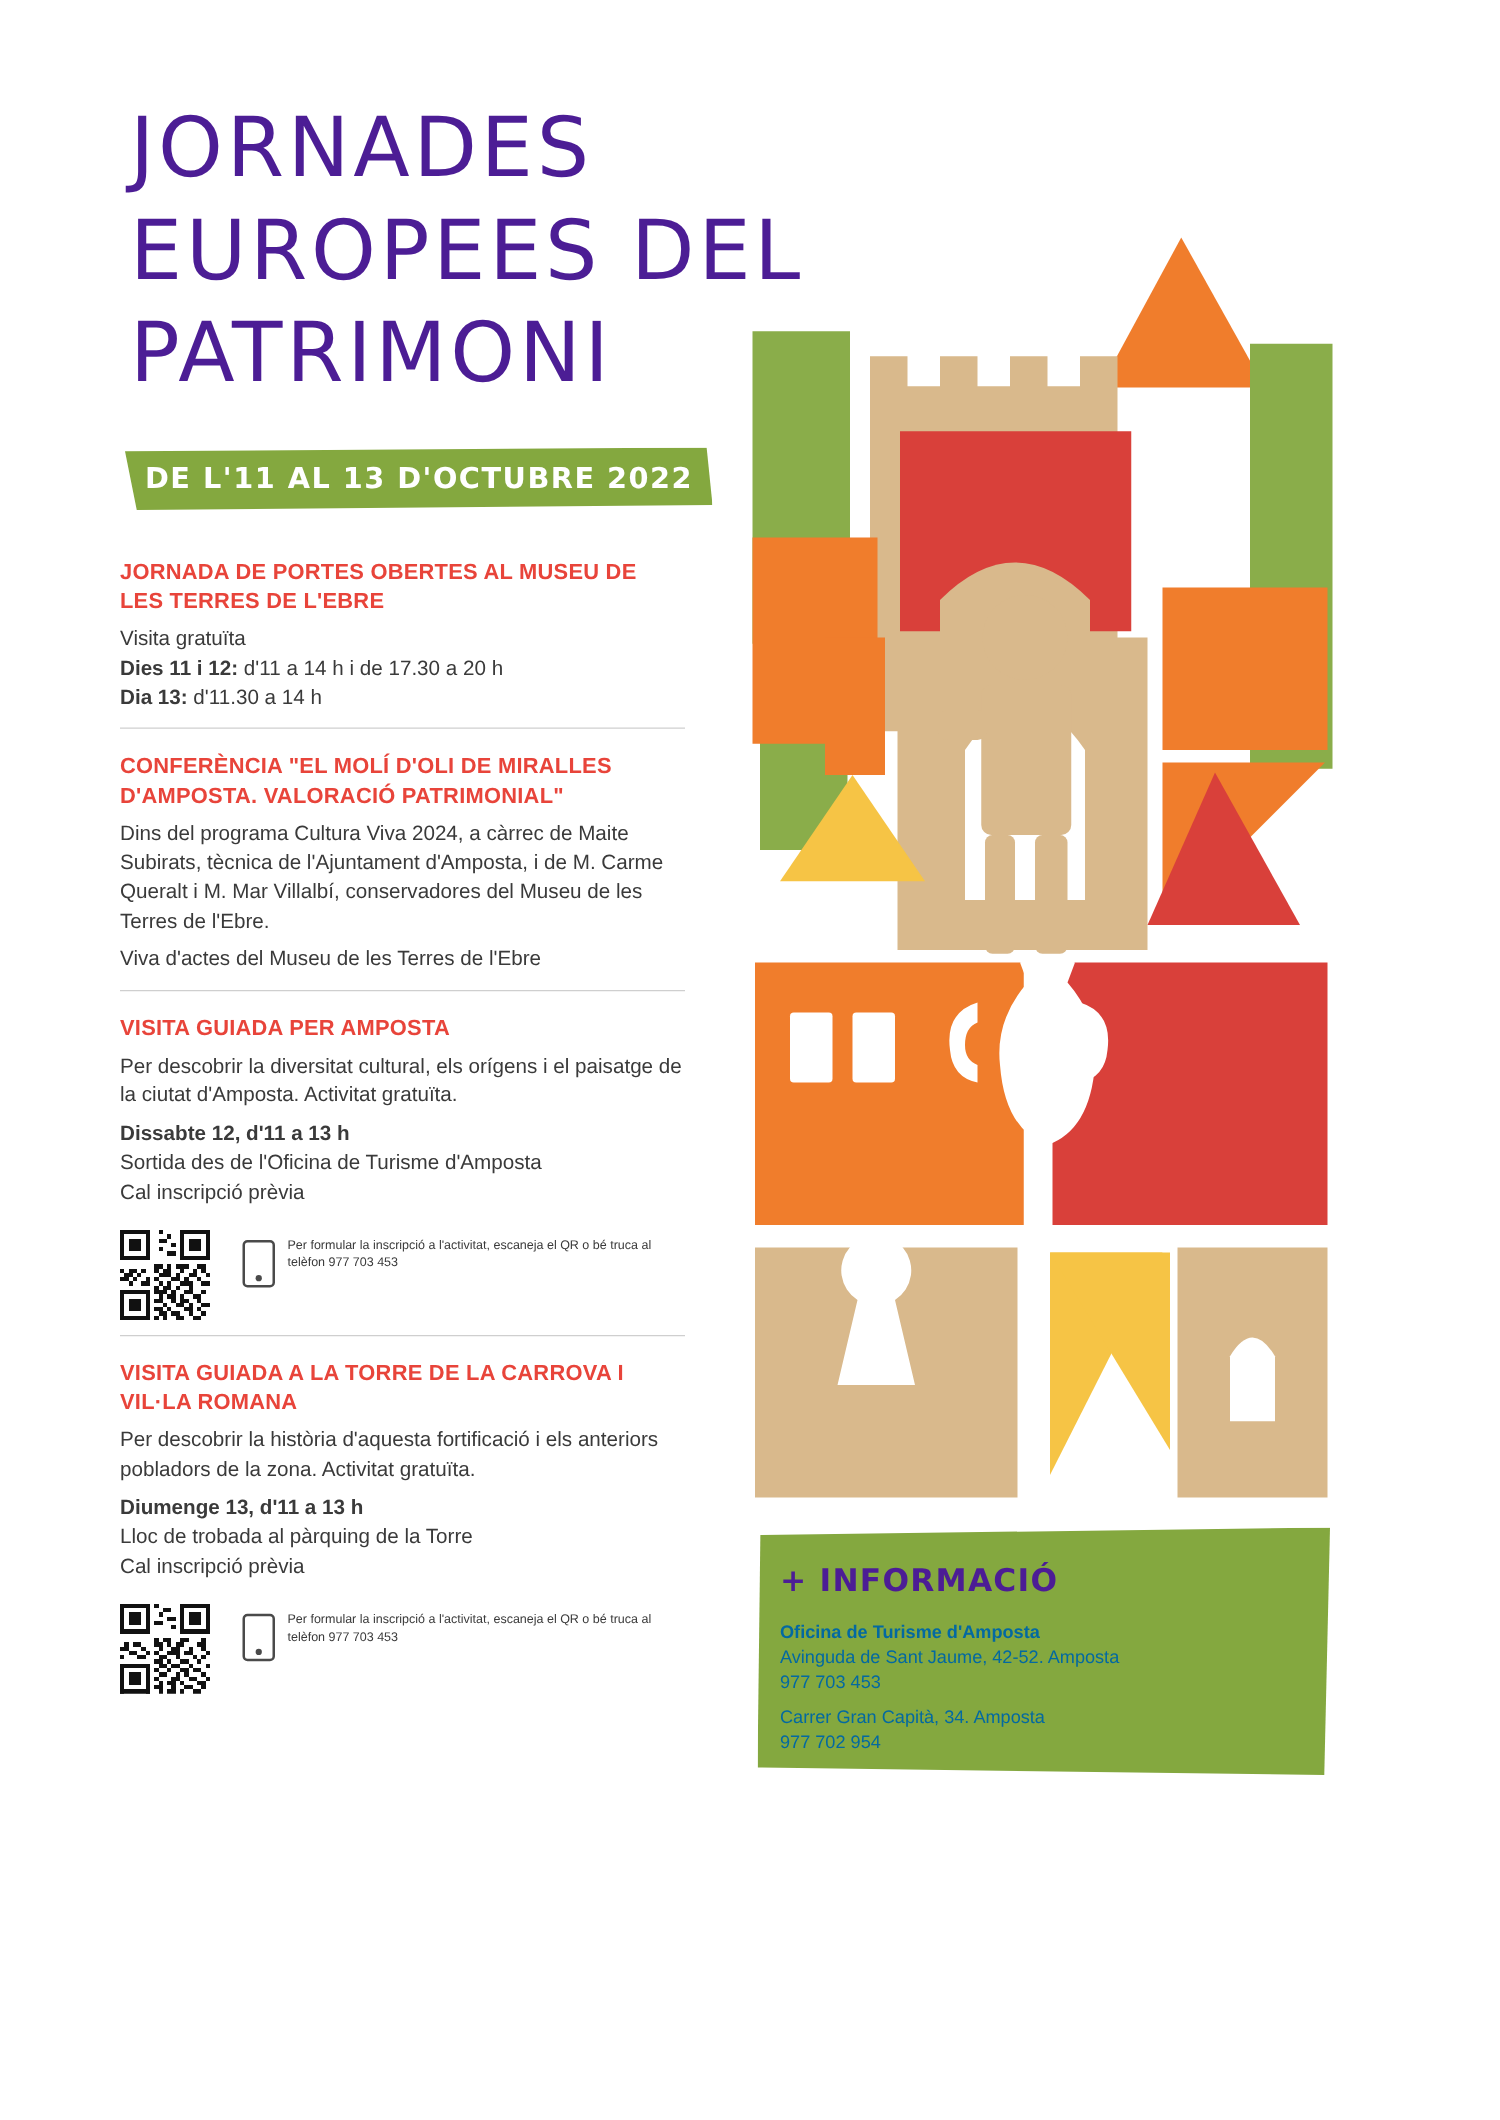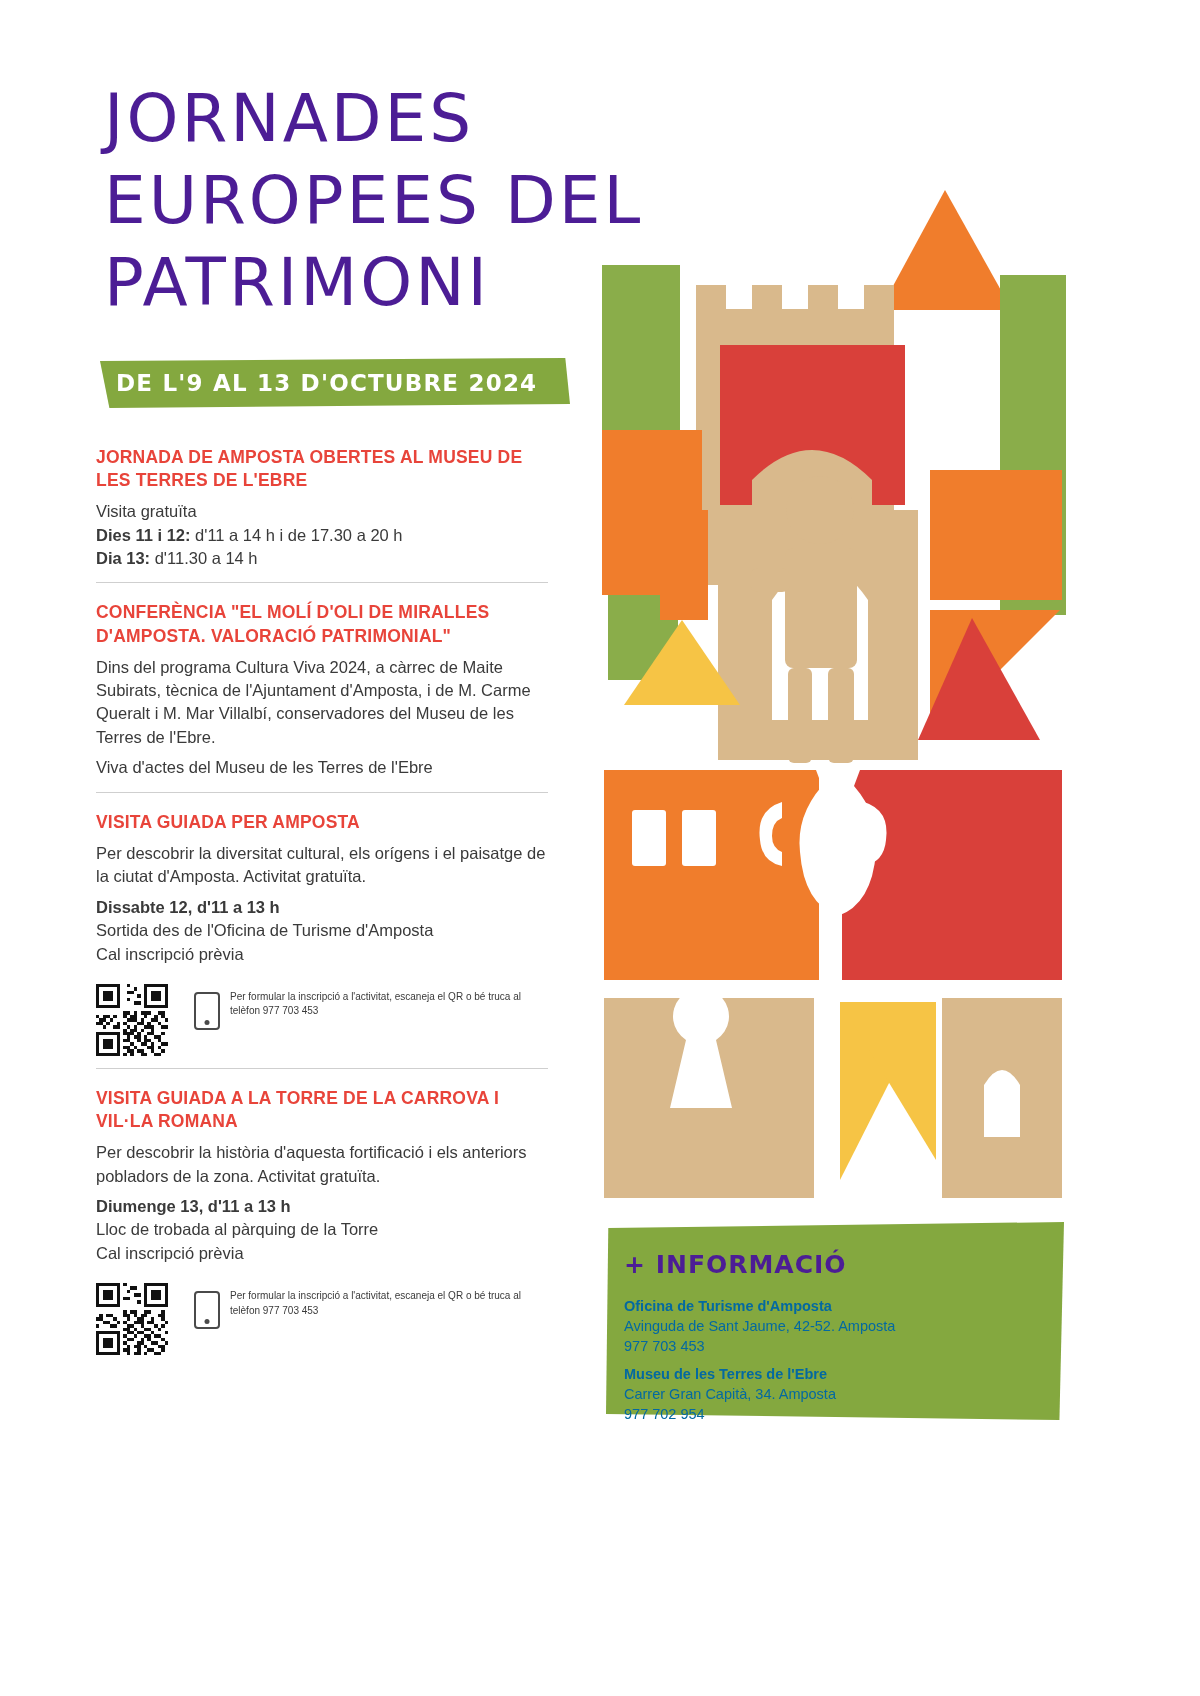--- a/index.html
+++ b/index.html
@@ -176,27 +176,27 @@
 </head>
 <body>
 
 <div class="poster-title">
   <div class="title-line">JORNADES</div>
   <div class="title-line">EUROPEES DEL</div>
   <div class="title-line">PATRIMONI</div>
 </div>
 
 <div class="date-band">
-  <span>DE L'9 AL 13 D'OCTUBRE 2024</span>
+  <span>DE L'11 AL 13 D'OCTUBRE 2022</span>
 </div>
 
 <div class="left-col">
 
   <div class="section">
-    <p class="sec-title">JORNADA DE AMPOSTA OBERTES AL MUSEU DE LES TERRES DE L'EBRE</p>
+    <p class="sec-title">JORNADA DE PORTES OBERTES AL MUSEU DE LES TERRES DE L'EBRE</p>
     <p class="sec-body">Visita gratuïta</p>
     <p class="sec-body"><span class="b">Dies 11 i 12:</span><span> d'11 a 14 h i de 17.30 a 20 h</span></p>
     <p class="sec-body"><span class="b">Dia 13:</span><span> d'11.30 a 14 h</span></p>
   </div>
 
   <div class="section">
     <p class="sec-title">CONFERÈNCIA "EL MOLÍ D'OLI DE MIRALLES D'AMPOSTA. VALORACIÓ PATRIMONIAL"</p>
     <p class="sec-body">Dins del programa Cultura Viva 2024, a càrrec de Maite Subirats, tècnica de l'Ajuntament d'Amposta, i de M. Carme Queralt i M. Mar Villalbí, conservadores del Museu de les Terres de l'Ebre.</p>
     <div class="sec-spacer"></div>
     <p class="sec-body">Viva d'actes del Museu de les Terres de l'Ebre</p>
@@ -462,21 +462,20 @@
 
 <div class="info-box"></div>
 <div class="info-title">+ INFORMACIÓ</div>
 <div class="info-content">
   <div class="info-group">
     <div class="name">Oficina de Turisme d'Amposta</div>
     <div>Avinguda de Sant Jaume, 42-52. Amposta</div>
     <div>977 703 453</div>
   </div>
   <div class="info-group">
-    <div class="name">Museu de les Terres de l'Ebre</div>
     <div>Carrer Gran Capità, 34. Amposta</div>
     <div>977 702 954</div>
   </div>
 </div>
 
 <div class="footer">
 
   
 
   

